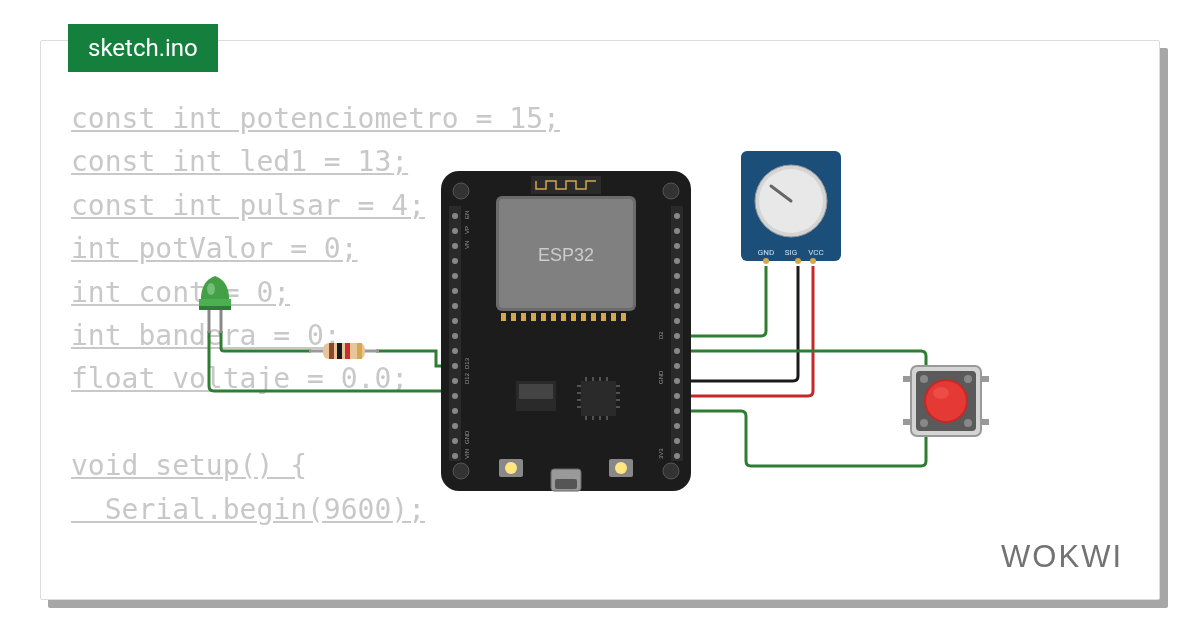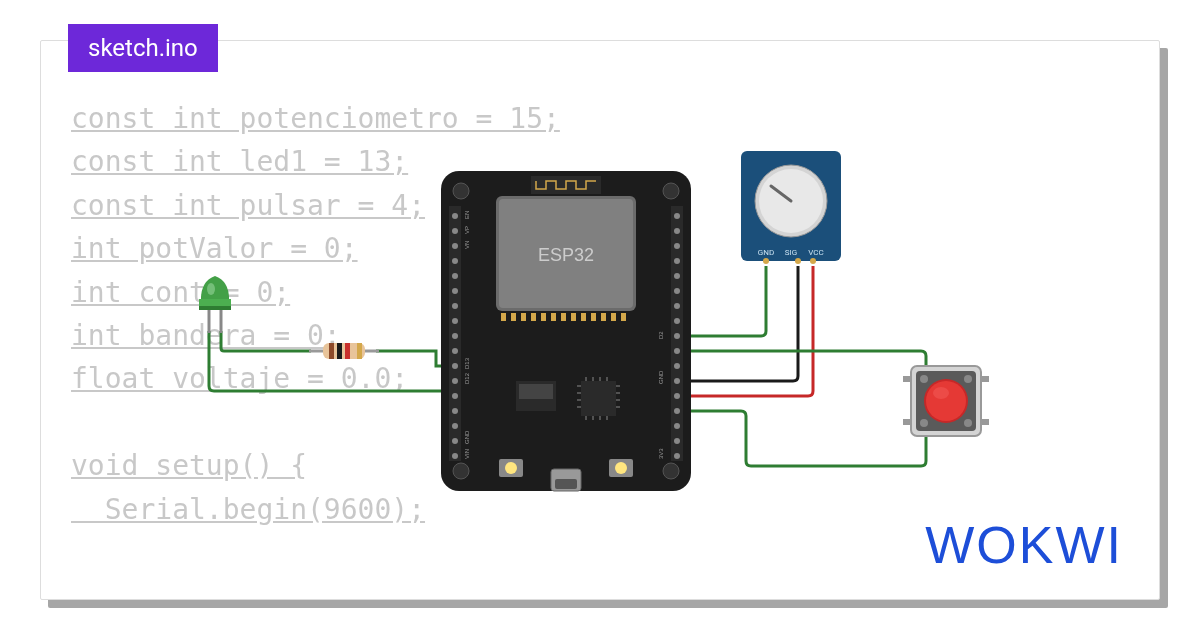--- a/index.html
+++ b/index.html
@@ -28,21 +28,21 @@
       height: 560px;
       background: #fff;
       border: 1px solid #ddd;
       border-radius: 2px;
       overflow: hidden;
     }
     .tab {
       position: absolute;
       top: 24px;
       left: 68px;
-      background: #6d28d9;
+      background: #15803d;
       color: #fff;
       padding: 10px 20px;
       font-size: 24px;
       font-weight: 400;
       z-index: 10;
     }
     .code {
       position: absolute;
       top: 56px;
       left: 30px;
@@ -50,25 +50,25 @@
       line-height: 1.55;
       color: #c8c8c8;
       font-weight: 400;
       white-space: pre;
       text-decoration: underline;
     }
     .logo {
       position: absolute;
       bottom: 24px;
       right: 36px;
-      font-size: 52px;
+      font-size: 31px;
       font-weight: 400;
       letter-spacing: 2px;
       font-family: "Comic Sans MS", cursive, sans-serif;
-      color: #1d4ed8;
+      color: #737373;
     }
     .circuit {
       position: absolute;
       top: 0;
       left: 0;
       width: 1120px;
       height: 560px;
       pointer-events: none;
     }
   </style>

